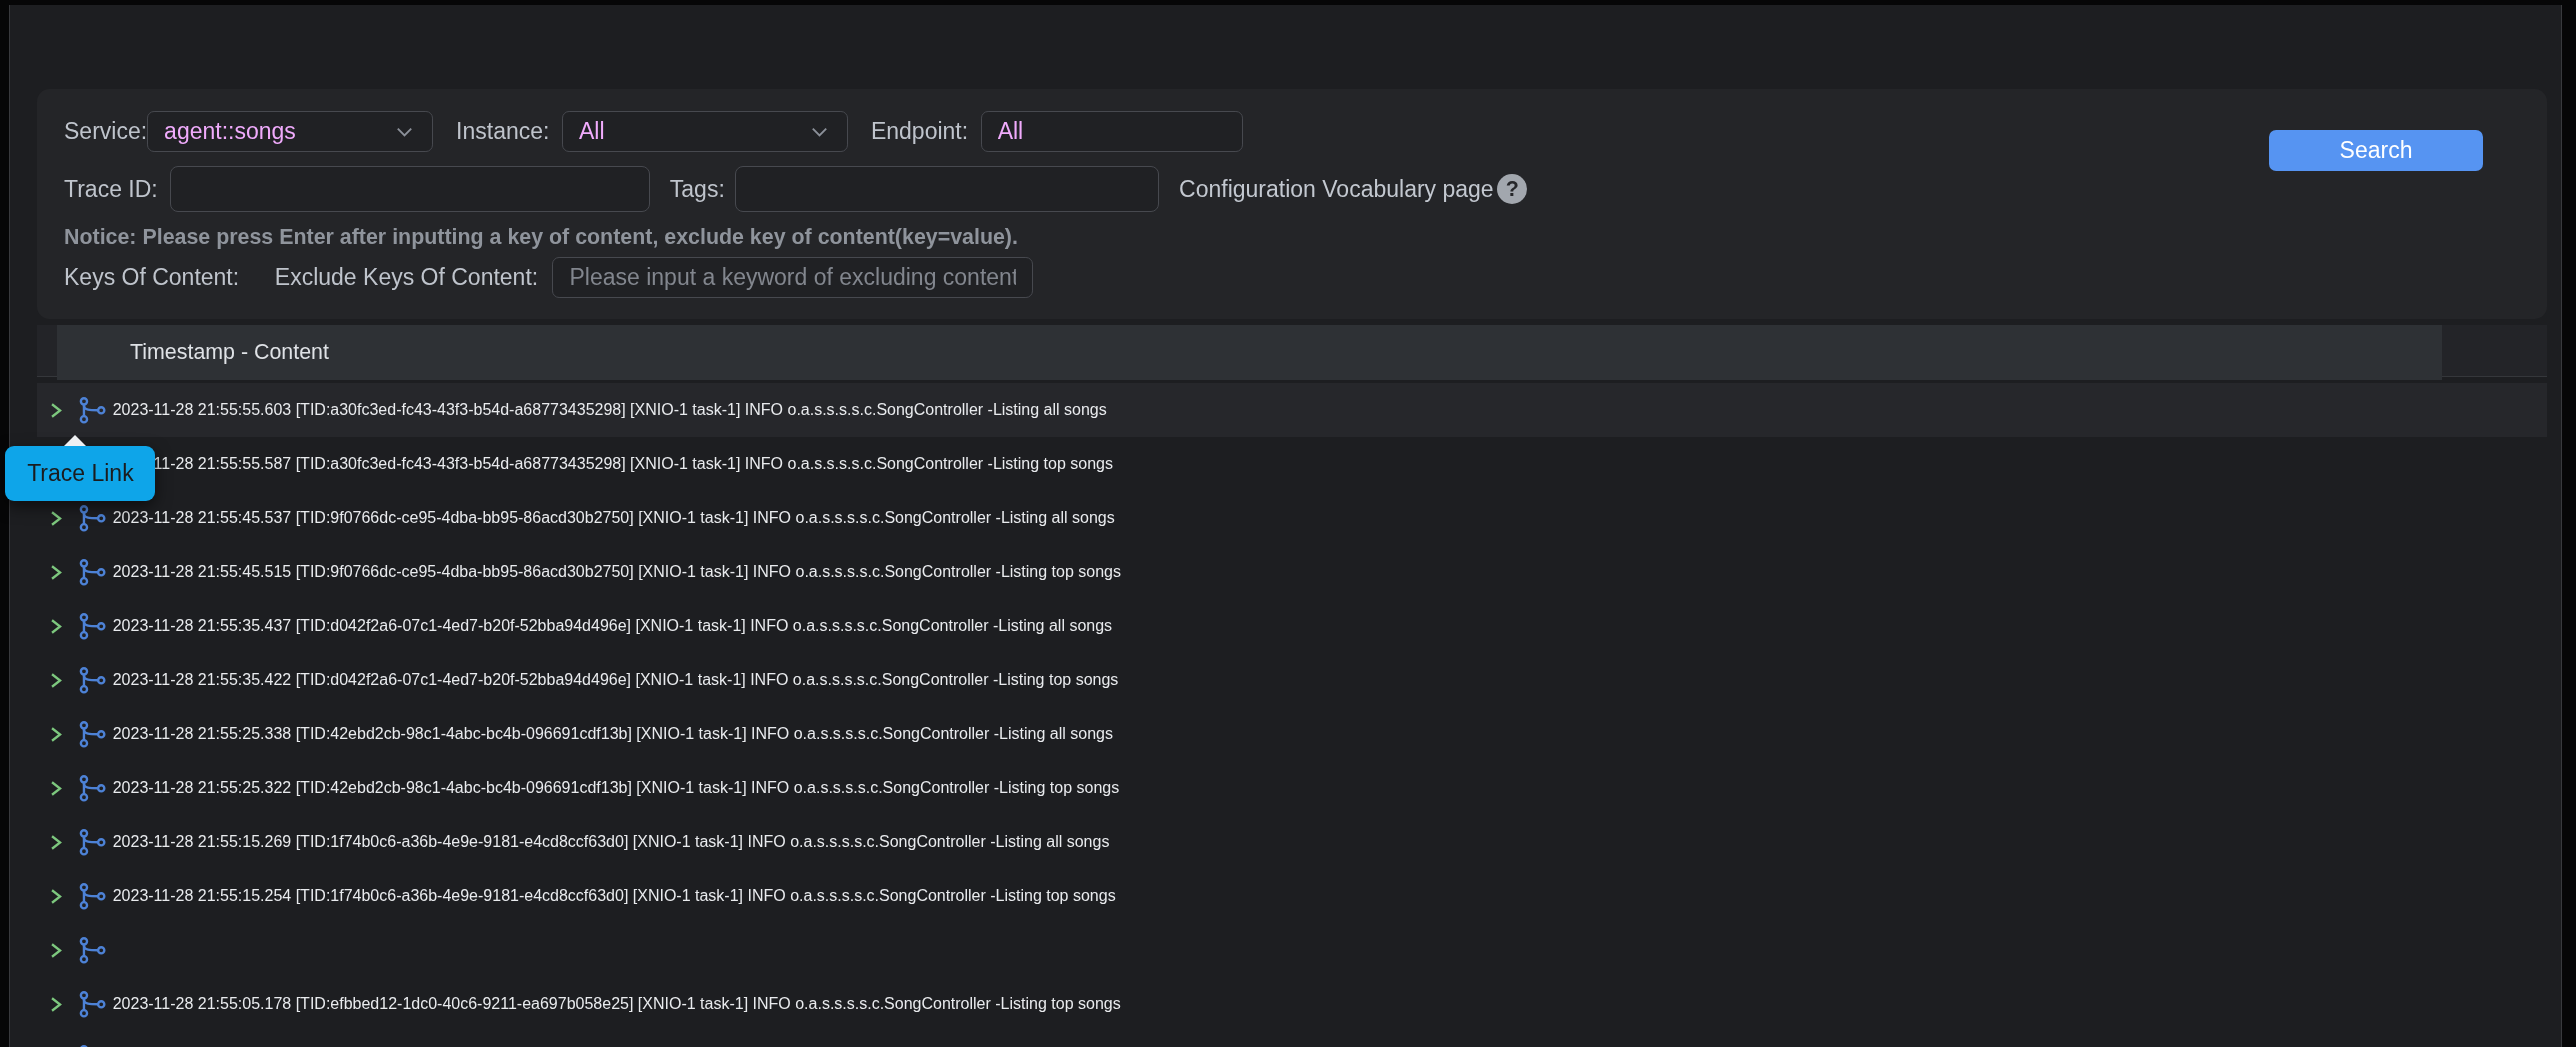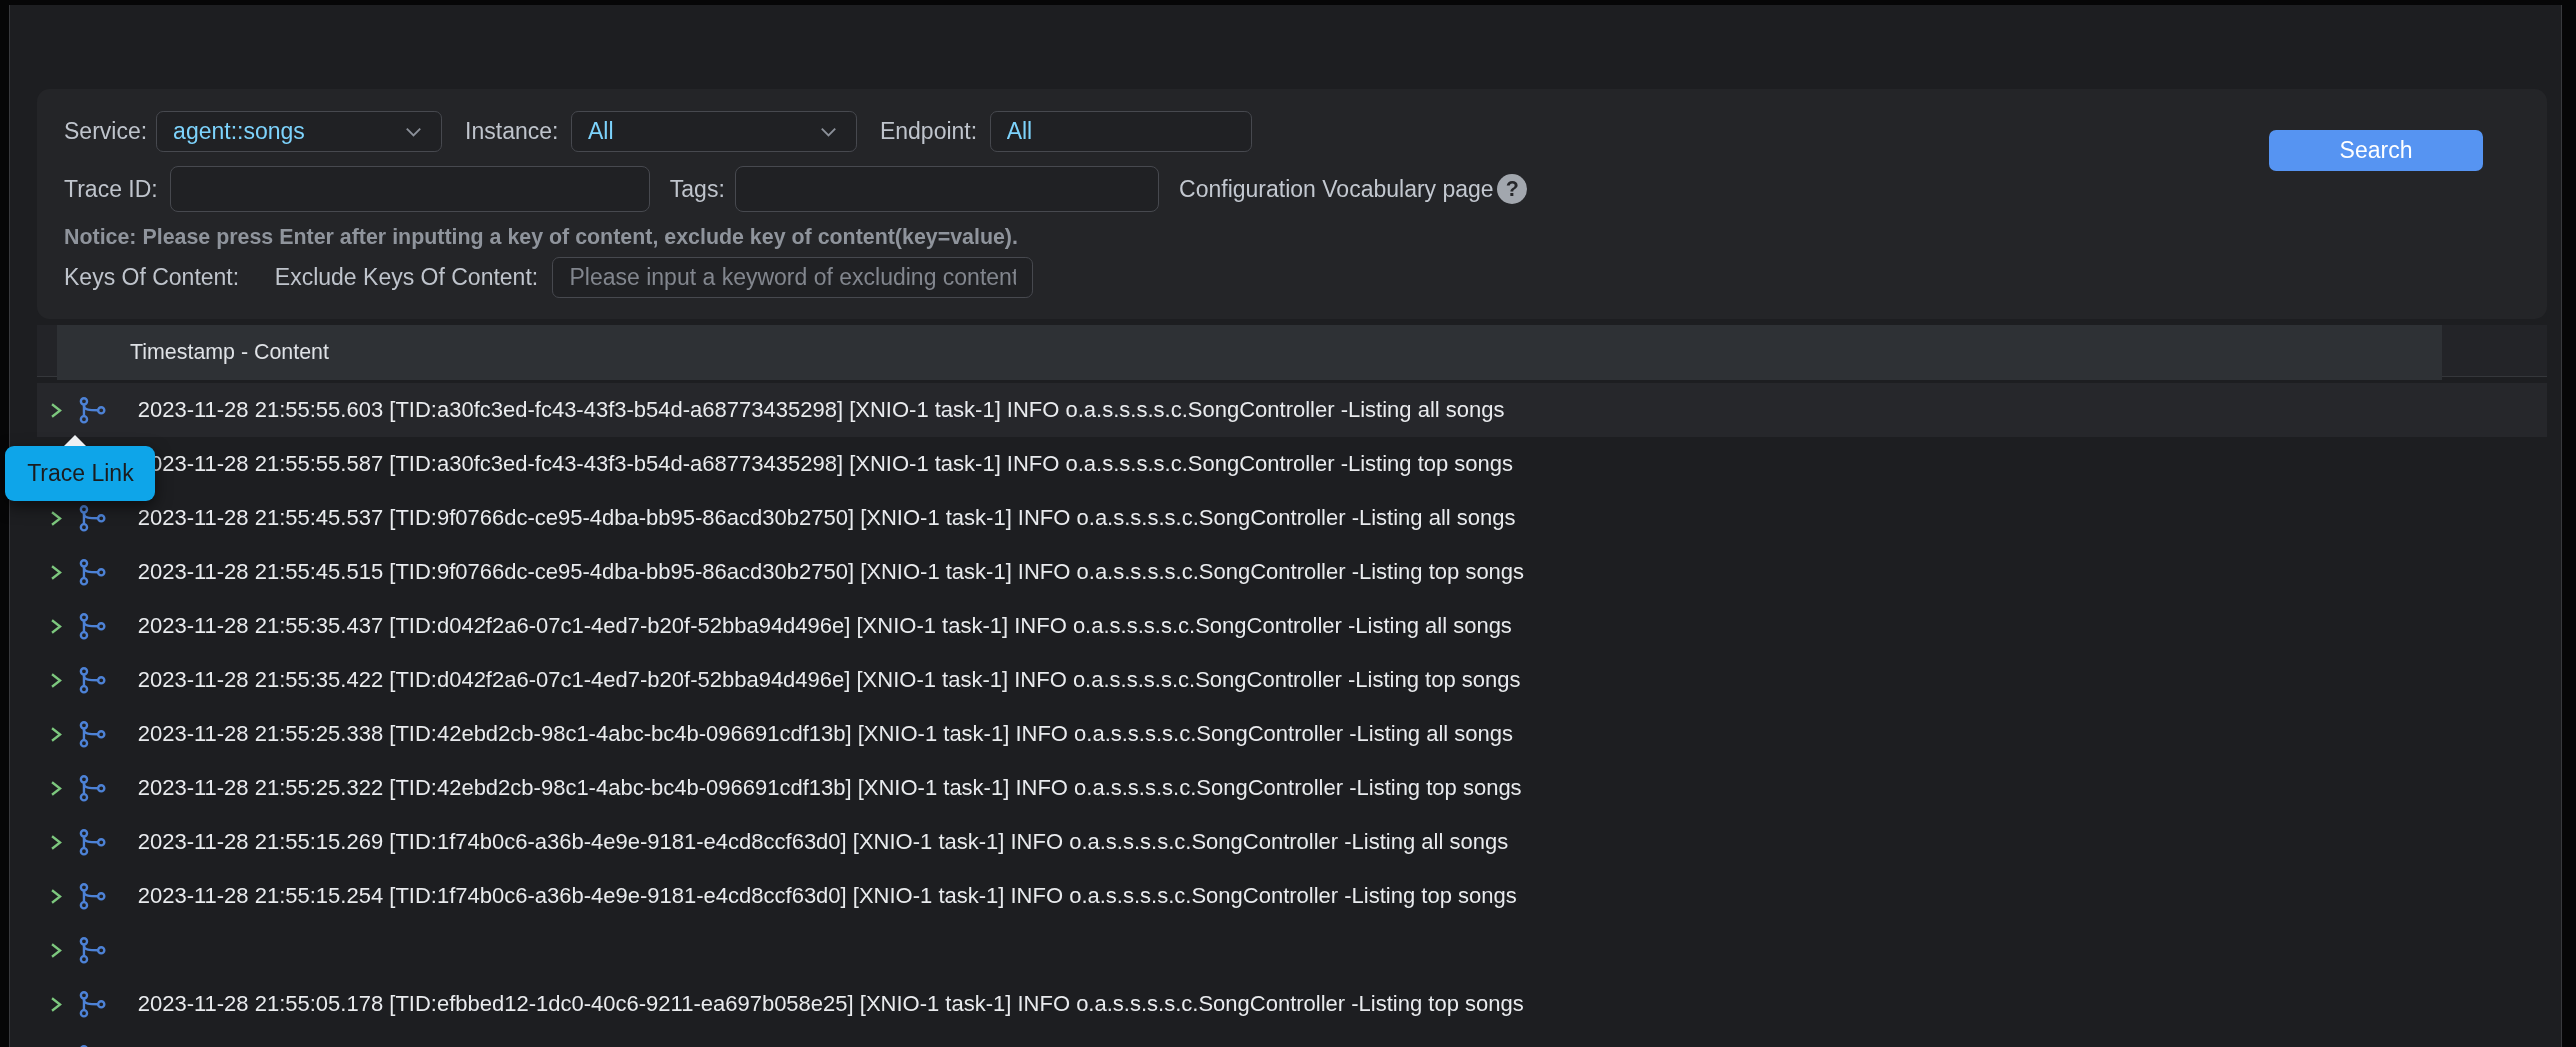--- a/index.html
+++ b/index.html
@@ -20,21 +20,21 @@
   
   .panel { position:absolute; left:27px; top:84px; width:2510px; height:230px;
            background:#242528; border-radius:12.5px; }
   .f-label { font-size:23px; color:#bfc4cc; white-space:nowrap; }
   .f-row { position:absolute; left:27px; right:27px; display:flex; align-items:center; }
   .f-row.r1 { top:21.4px;  height:41px; }
   .f-row.r2 { top:77px;  height:46px; }
   .f-row.r3 { top:168px; height:41px; }
 
   .sel, .inp { background:#202124; border:1.8px solid #47494f; border-radius:7.1px;
-               color:#7dd3fc; font-size:23px; display:flex; align-items:center;
+               color:#f0abfc; font-size:23px; display:flex; align-items:center;
                padding:0 16px; position:relative; height:41px;
                font-family:"Liberation Sans", sans-serif; }
   .sel { justify-content:space-between; cursor:pointer; }
   .sel .chev { width:23px; height:23px; flex:none; margin-left:10.7px; }
   input.inp { outline:none; }
   input.inp::placeholder { color:#82868e; }
 
   .search-btn { position:absolute; right:37px; top:19.6px; width:214px; height:41px;
                 background:#5694f2; color:#fff; font-size:23px; border:none;
                 border-radius:7.1px; cursor:pointer; font-family:"Liberation Sans", sans-serif; }
@@ -53,41 +53,41 @@
   .table-head-cell { width:2385px; height:55px; background:#2e3135; display:flex;
                      align-items:center; padding-left:73px; font-size:21.4px; color:#dfe2e6; }
 
   .table-body { position:absolute; left:27px; top:378px; width:2510px; height:664px;
                 overflow:hidden; }
   .log-row { height:54px; display:flex; align-items:center; padding-left:7.1px;
              white-space:nowrap; cursor:pointer; }
   .log-row.hovered { background:#26272b; }
   .expand-ic { width:25px; height:25px; flex:none; }
   .trace-ic  { width:28.6px; height:28.6px; flex:none; margin-left:9px; }
-  .log-text  { margin-left:31px; font-size:22px; color:#e9ebee; }
+  .log-text  { margin-left:6px; font-size:16px; color:#e9ebee; }
 
   
   .tooltip { position:absolute; left:5.4px; top:446px; width:150px; height:55px;
              background:#0ea5e9; border-radius:9px; box-shadow:0 5.4px 16px rgba(0,0,0,.55);
              display:flex; align-items:center; justify-content:center;
              font-size:23px; color:#1b1c1e; z-index:10; }
   .tooltip::before { content:""; position:absolute; top:-10.7px; left:59px; width:0; height:0;
                      border-left:11.6px solid transparent; border-right:11.6px solid transparent;
                      border-bottom:11.6px solid #eef0f3; }
 </style>
 </head>
 <body>
 
 <div class="app">
 
 
   <div class="panel">
 
     <div class="f-row r1">
-      <span class="f-label" style="margin-right:9px">Service:</span>
+      <span class="f-label" style="margin-right:0">Service:</span>
       <div class="sel" style="width:286px">
         <span>agent::songs</span>
         <svg class="chev" viewBox="0 0 24 24" fill="none" stroke="#8b9099" stroke-width="2">
             <polyline points="5,9 12,16 19,9"></polyline>
           </svg>
       </div>
       <span class="f-label" style="margin:0 12.5px 0 23px">Instance:</span>
       <div class="sel" style="width:286px">
         <span>All</span>
         <svg class="chev" viewBox="0 0 24 24" fill="none" stroke="#8b9099" stroke-width="2">

